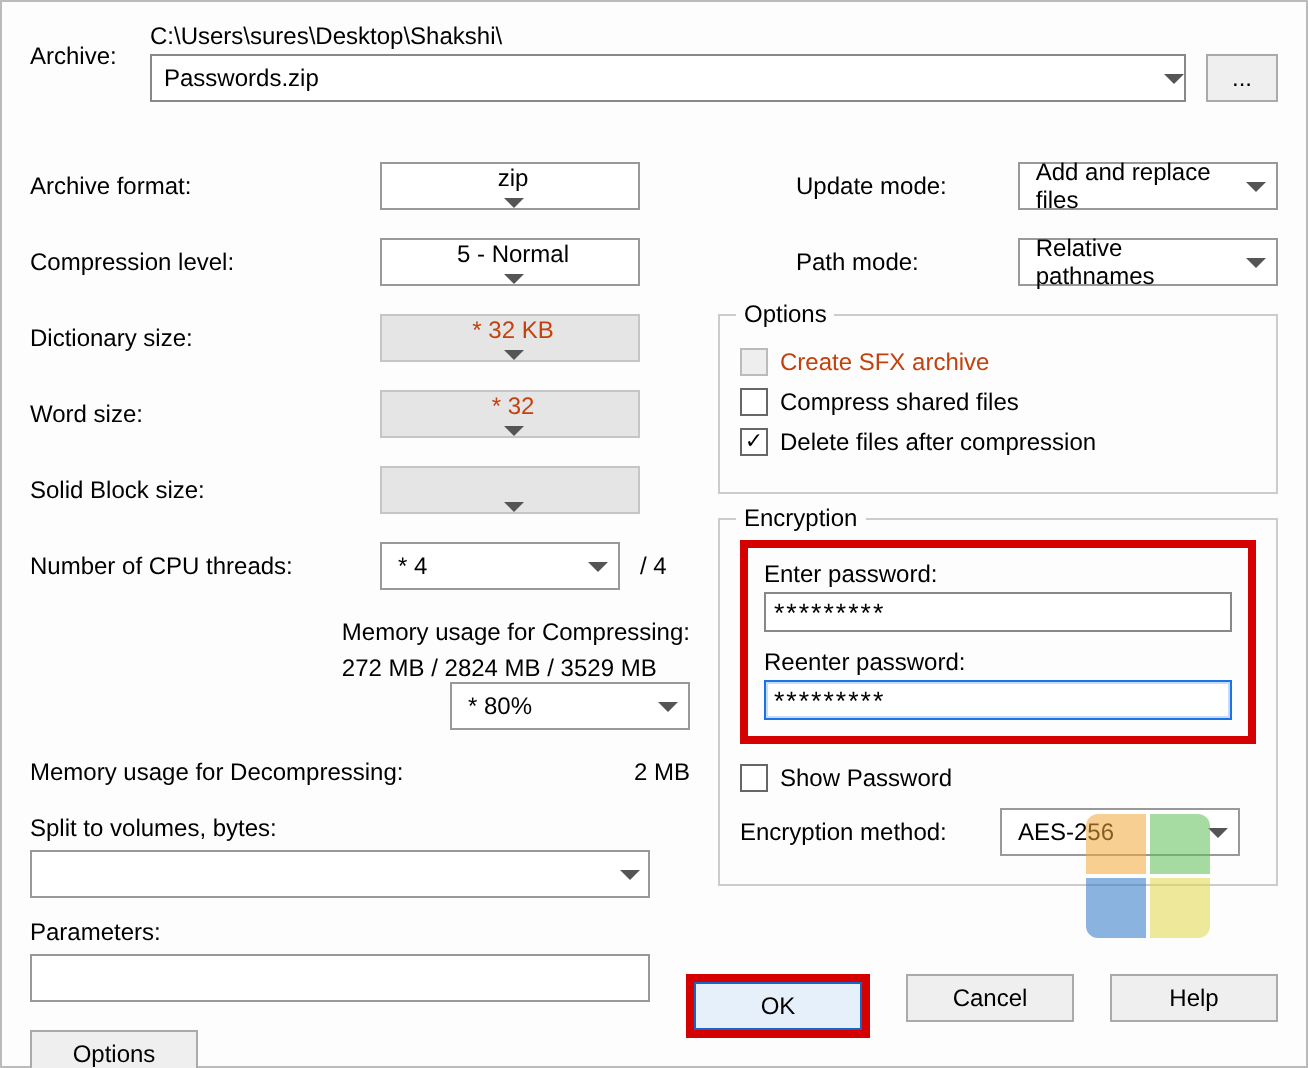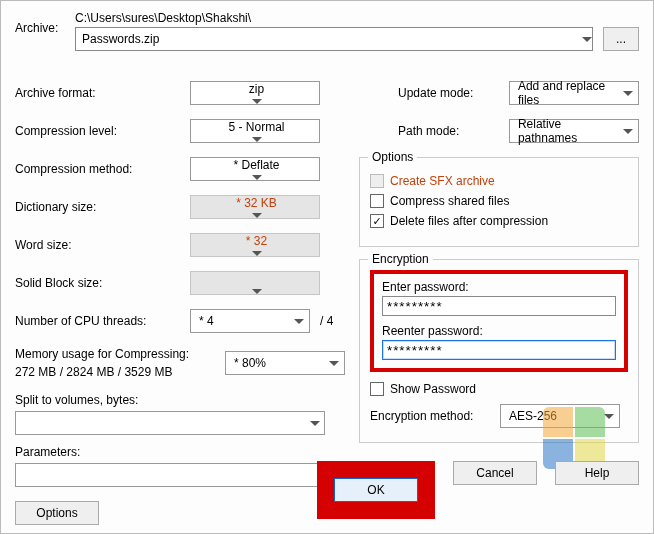--- a/index.html
+++ b/index.html
@@ -134,21 +134,21 @@
   .sep { height: 8px; }
   
   .button-row {
     position: absolute;
     bottom: 14px;
     right: 14px;
     display: flex;
     gap: 18px;
   }
   .ok-wrap {
-    padding: 17px;
+    padding: 4px;
     background: #d50000;
     display:inline-block;
   }
   .ok-btn { border: 1px solid #1a63c9; background:#e6f0fb; }
   
   .logo {
     position: absolute;
     right: 48px; bottom: 64px;
     width: 62px; height: 62px;
     opacity: .55;
@@ -199,27 +199,20 @@
       </div>
 
       <div class="form-row">
         <div class="lbl">Compression level:</div>
         <div class="combo w130">
           <span>5 - Normal</span>
           <span class="arrow-down"></span>
         </div>
       </div>
 
-      <div class="form-row">
-        <div class="lbl">Compression method:</div>
-        <div class="combo w130">
-          <span>* Deflate</span>
-          <span class="arrow-down"></span>
-        </div>
-      </div>
 
       <div class="form-row">
         <div class="lbl">Dictionary size:</div>
         <div class="combo w130 disabled">
           <span>* 32 KB</span>
           <span class="arrow-down"></span>
         </div>
       </div>
 
       <div class="form-row">
@@ -240,31 +233,35 @@
 
       <div class="form-row">
         <div class="lbl">Number of CPU threads:</div>
         <div class="combo w80">
           <span>* 4</span>
           <span class="arrow-down"></span>
         </div>
         <span class="afterval">/ 4</span>
       </div>
 
-      <div style="display:flex;align-items:center;margin-bottom:14px;">
+      <div style="display:flex;align-items:flex-end;margin-bottom:14px;flex-direction:column;">
         <div style="flex:1">
           <div class="label-line">Memory usage for Compressing:</div>
           <div>272 MB / 2824 MB / 3529 MB</div>
         </div>
         <div class="combo w80">
           <span>* 80%</span>
           <span class="arrow-down"></span>
         </div>
       </div>
 
+      <div class="form-row">
+        <div class="lbl" style="width:240px">Memory usage for Decompressing:</div>
+        <div style="flex:1;text-align:right">2 MB</div>
+      </div>
 
       <div class="label-line">Split to volumes, bytes:</div>
       <div class="full-combo">
         <span class="arrow-down"></span>
       </div>
 
       <div style="height:10px"></div>
       <div class="label-line">Parameters:</div>
       <div class="full-input"></div>
 

